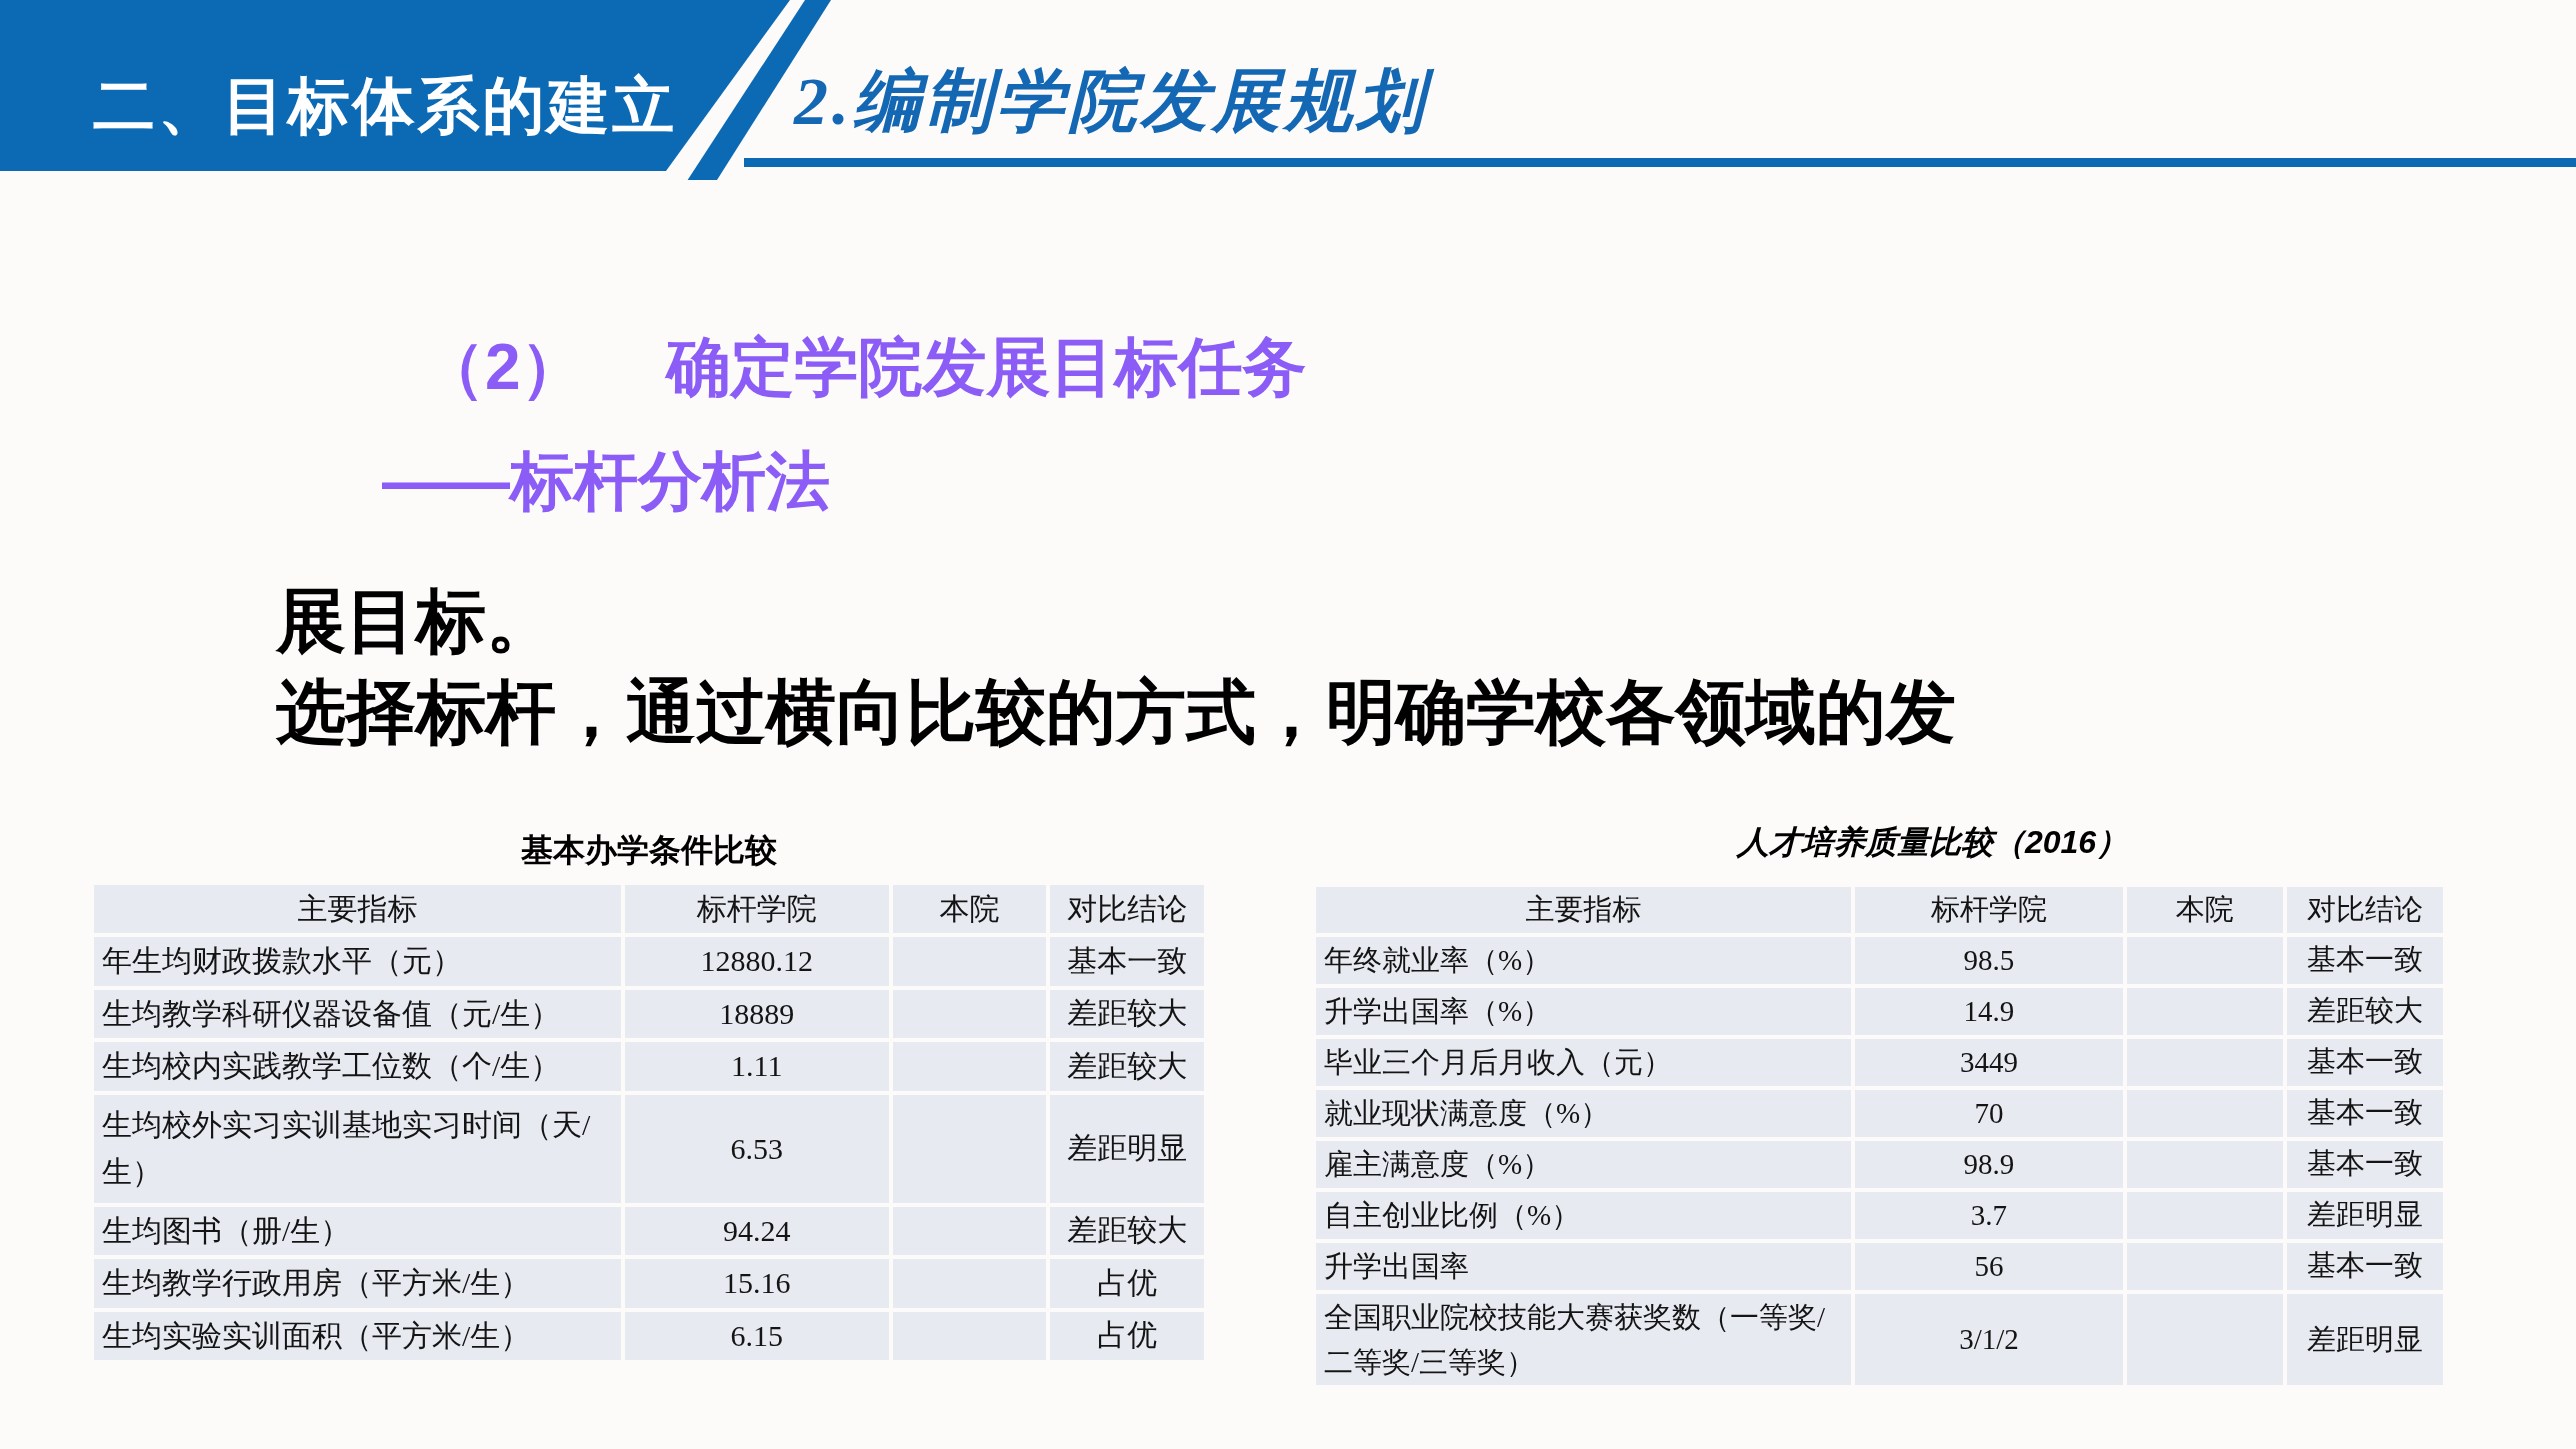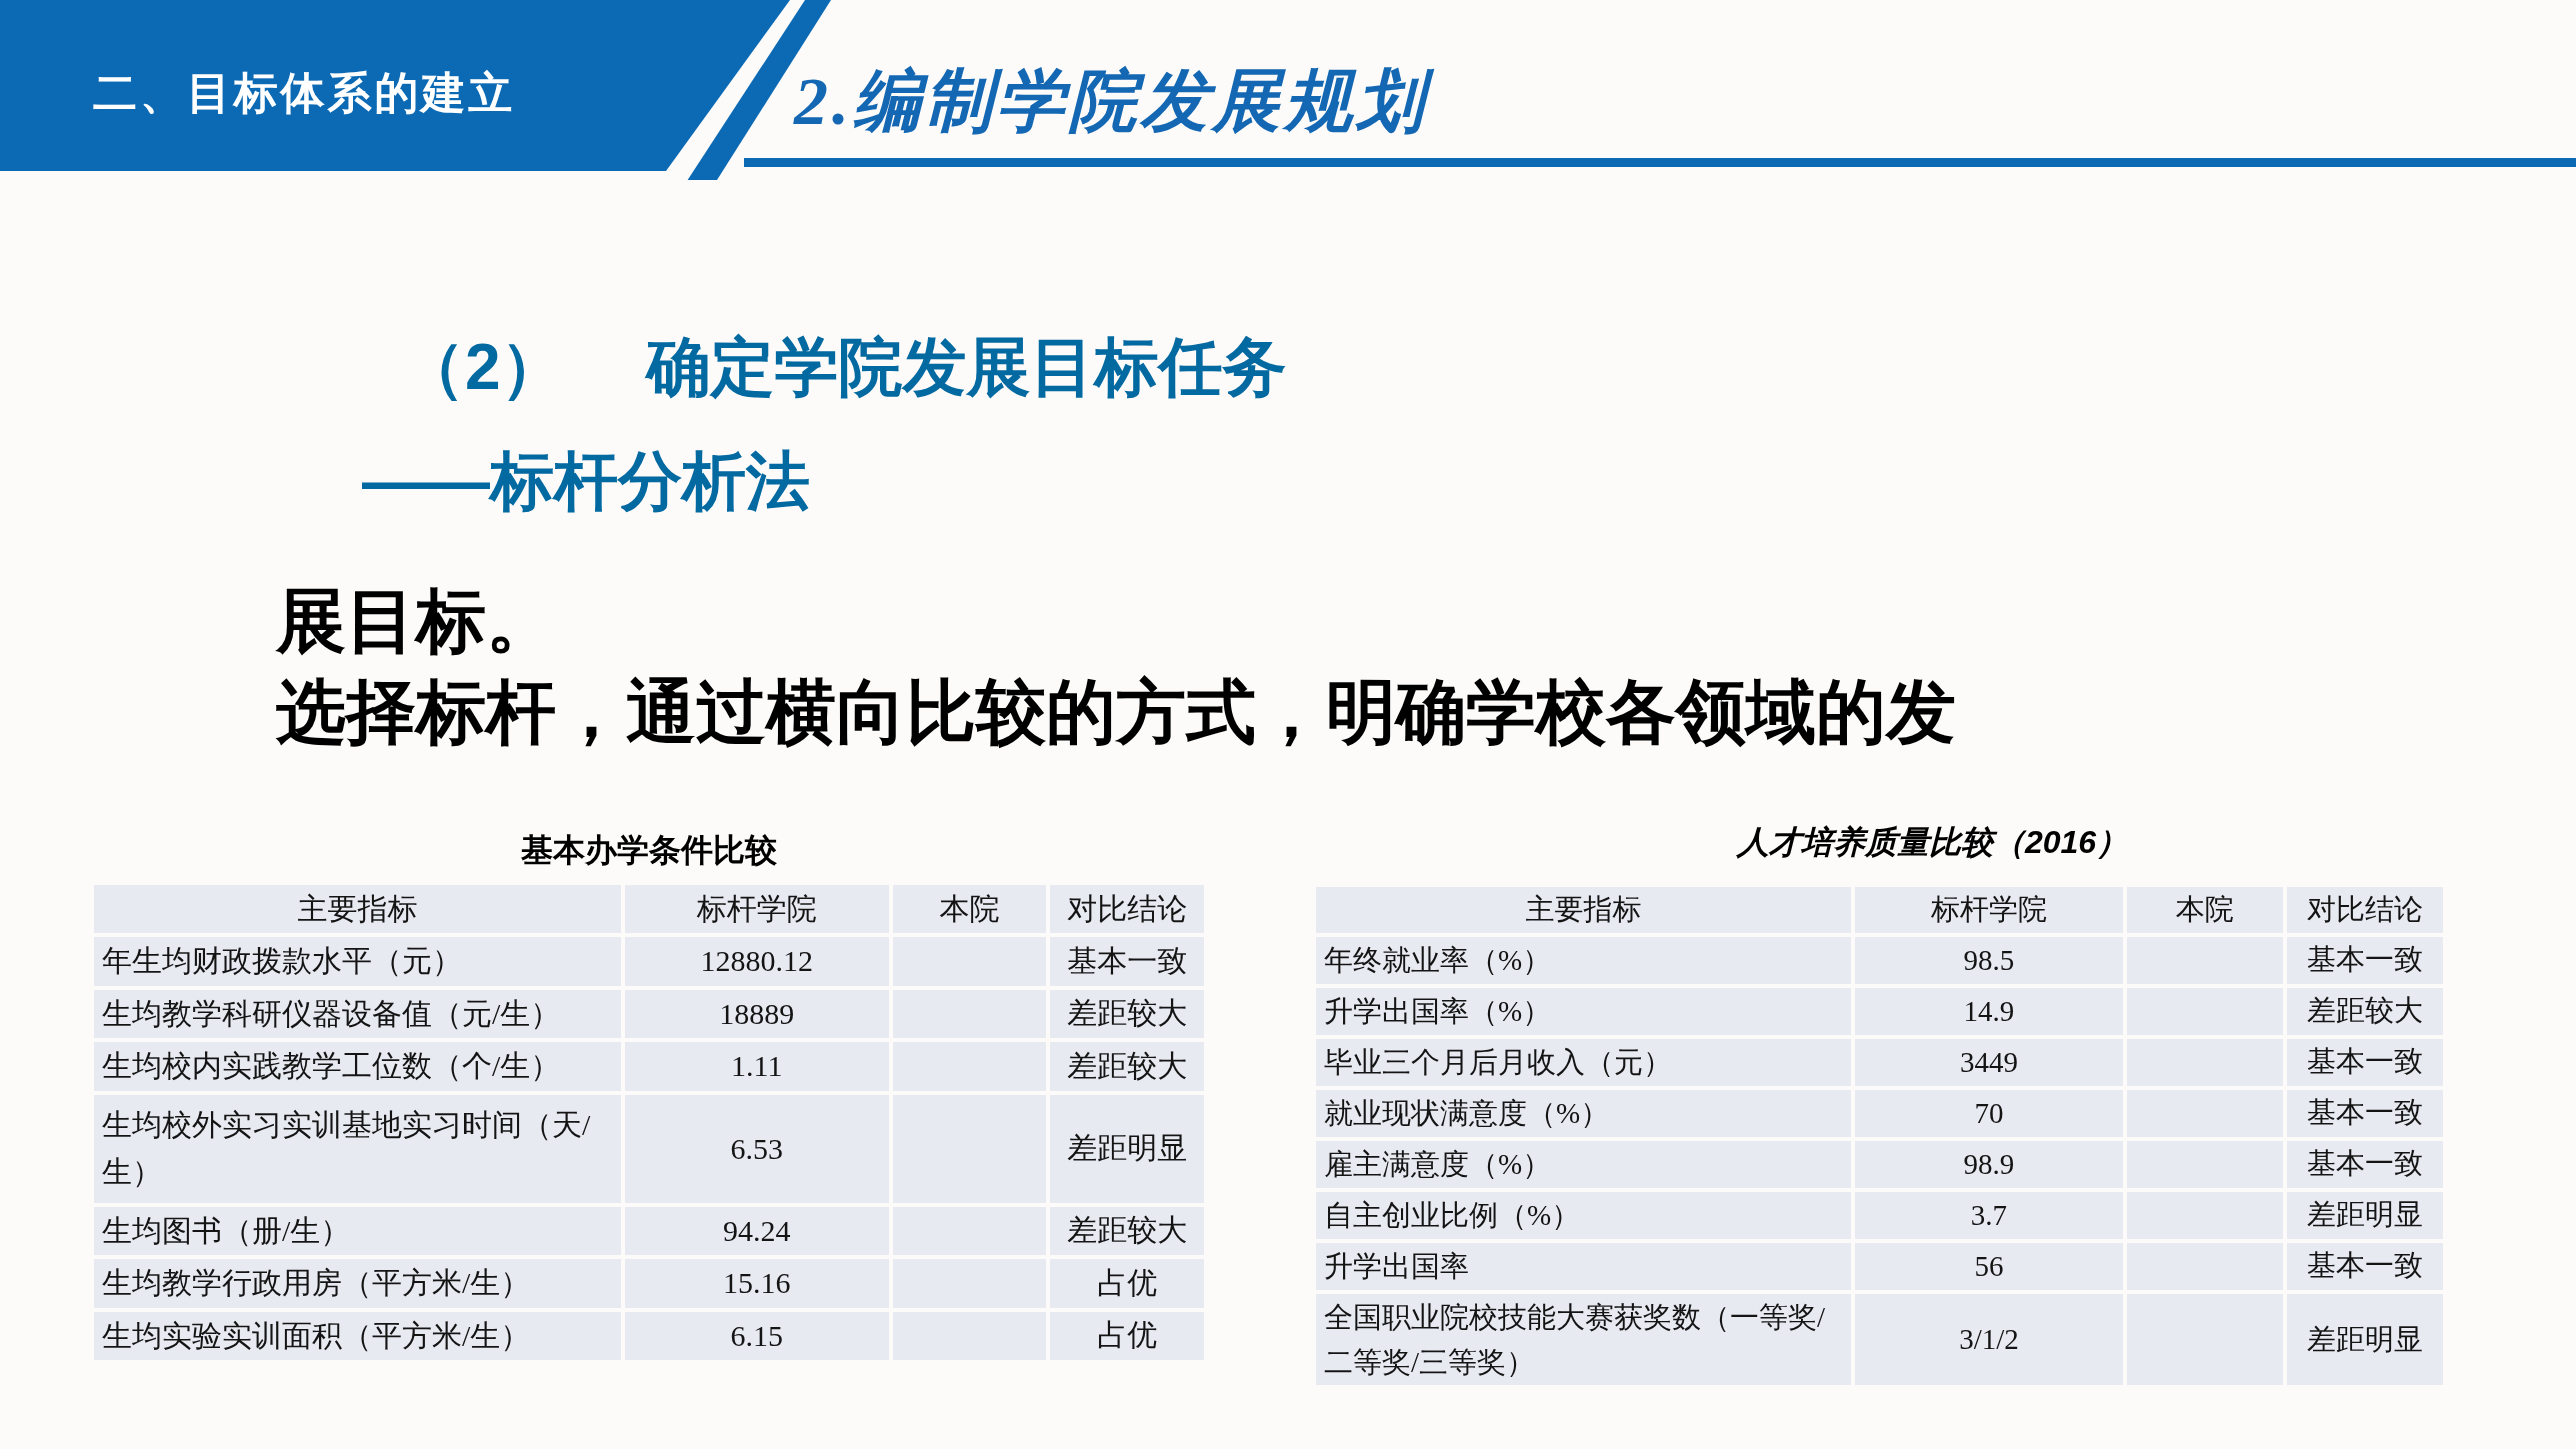--- a/index.html
+++ b/index.html
@@ -18,39 +18,39 @@
     background:#0c6ab5;
     clip-path:polygon(0 0,790px 0,666px 171px,0 171px);
   }
   .banner-stripe{
     position:absolute;left:676px;top:0;width:164px;height:180px;
     background:#0c6ab5;
     clip-path:polygon(129px 0,155px 0,41px 180px,11.6px 180px);
   }
   .banner-label{
     position:absolute;left:93px;top:64px;
-    font-size:44px;font-weight:bold;color:#ffffff;
+    font-size:62px;font-weight:bold;color:#ffffff;
     letter-spacing:2.9px;white-space:nowrap;
   }
   .banner-subtitle{
     position:absolute;left:794px;top:56px;
     font-size:68px;color:#1468b3;
     font-family:"Liberation Serif", serif;
     font-style:italic;font-weight:bold;
     letter-spacing:3.9px;white-space:nowrap;text-align:center;
   }
   .header-line{
     position:absolute;left:744px;right:0;top:158px;height:8.7px;
     background:#0c6ab5;
   }
 
   
   .heading{
-    position:absolute;left:362px;top:311px;
-    font-size:64px;font-weight:700;color:#0369a1;
+    position:absolute;left:382px;top:311px;
+    font-size:64px;font-weight:700;color:#8b5cf6;
     line-height:1.78;white-space:nowrap;
   }
   .heading .h-line1{padding-left:39px;}
   .body-text{
     position:absolute;left:276px;top:576px;
     font-size:70px;font-weight:900;color:#000;
     line-height:1.3;white-space:nowrap;
   }
 
   

